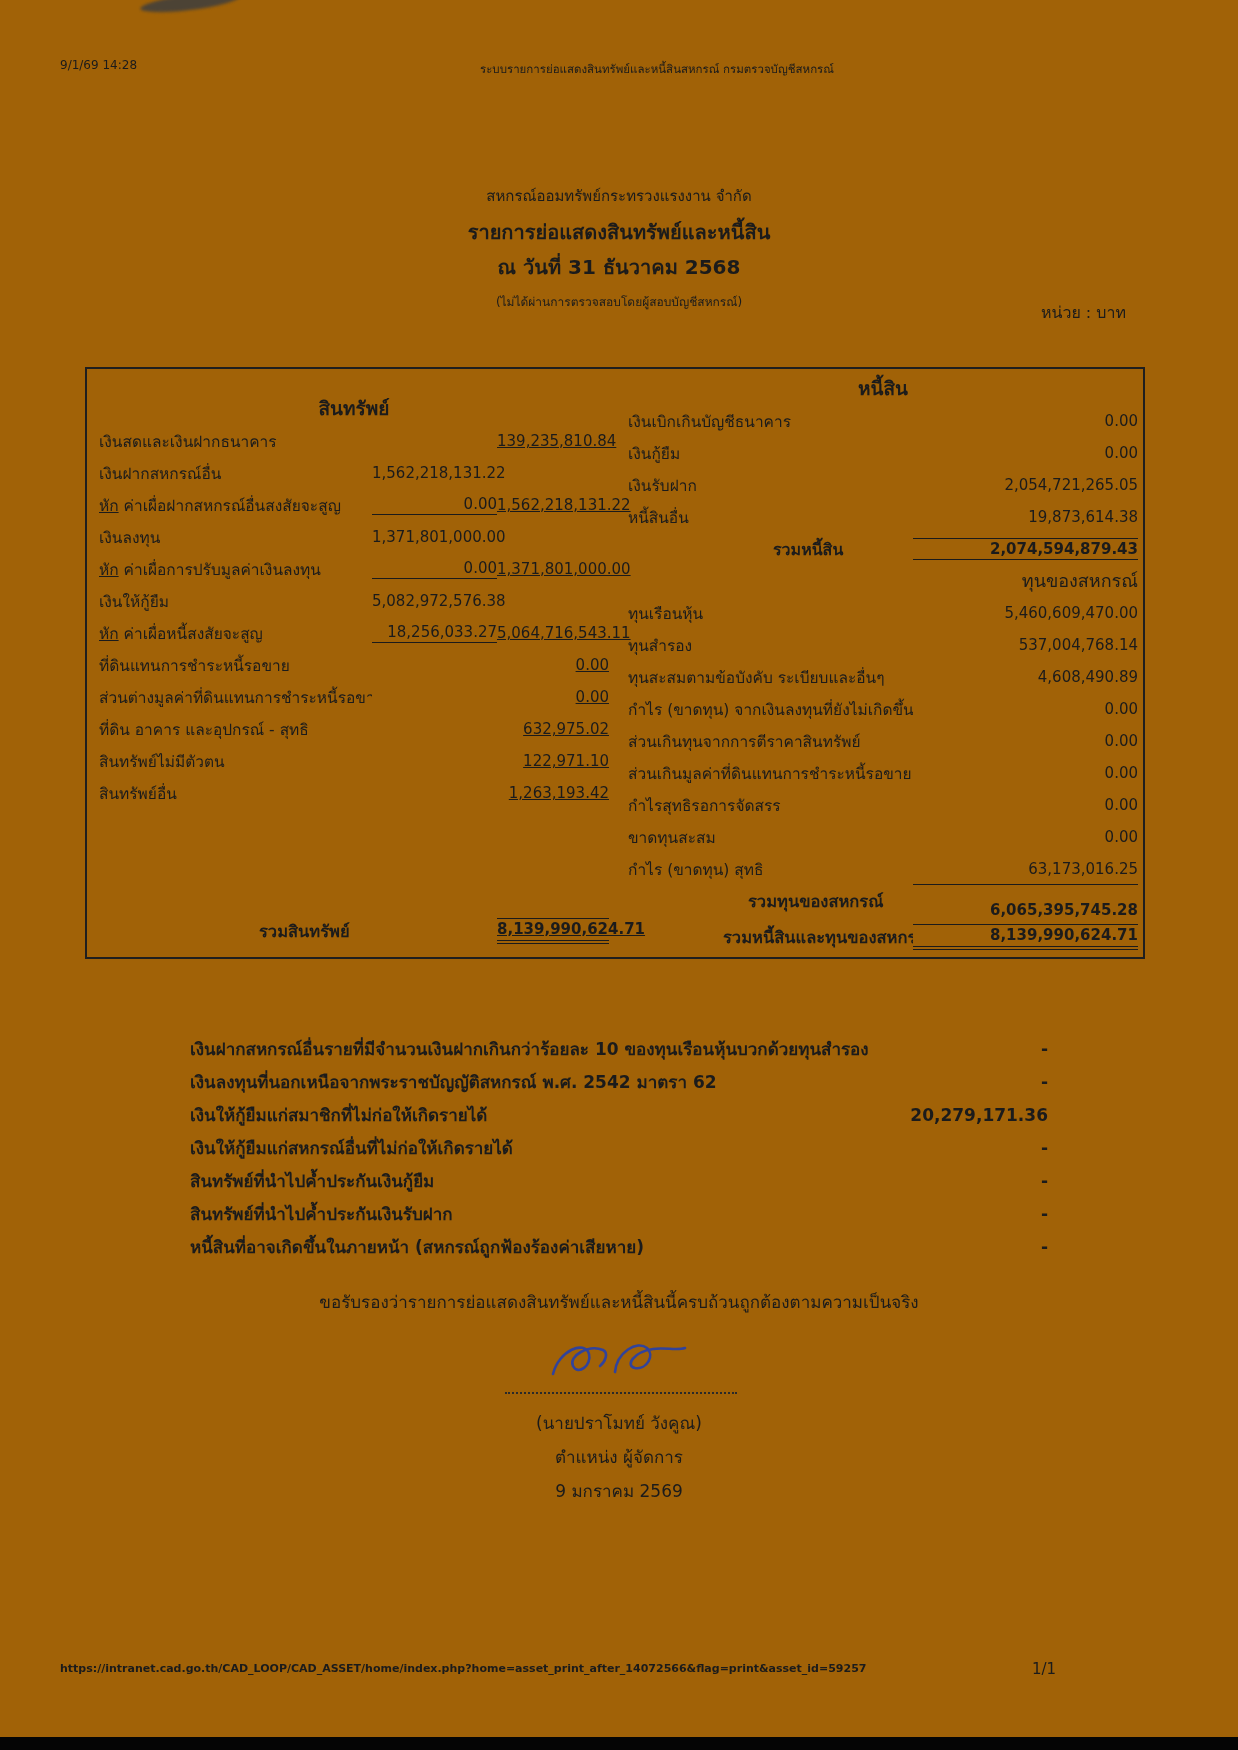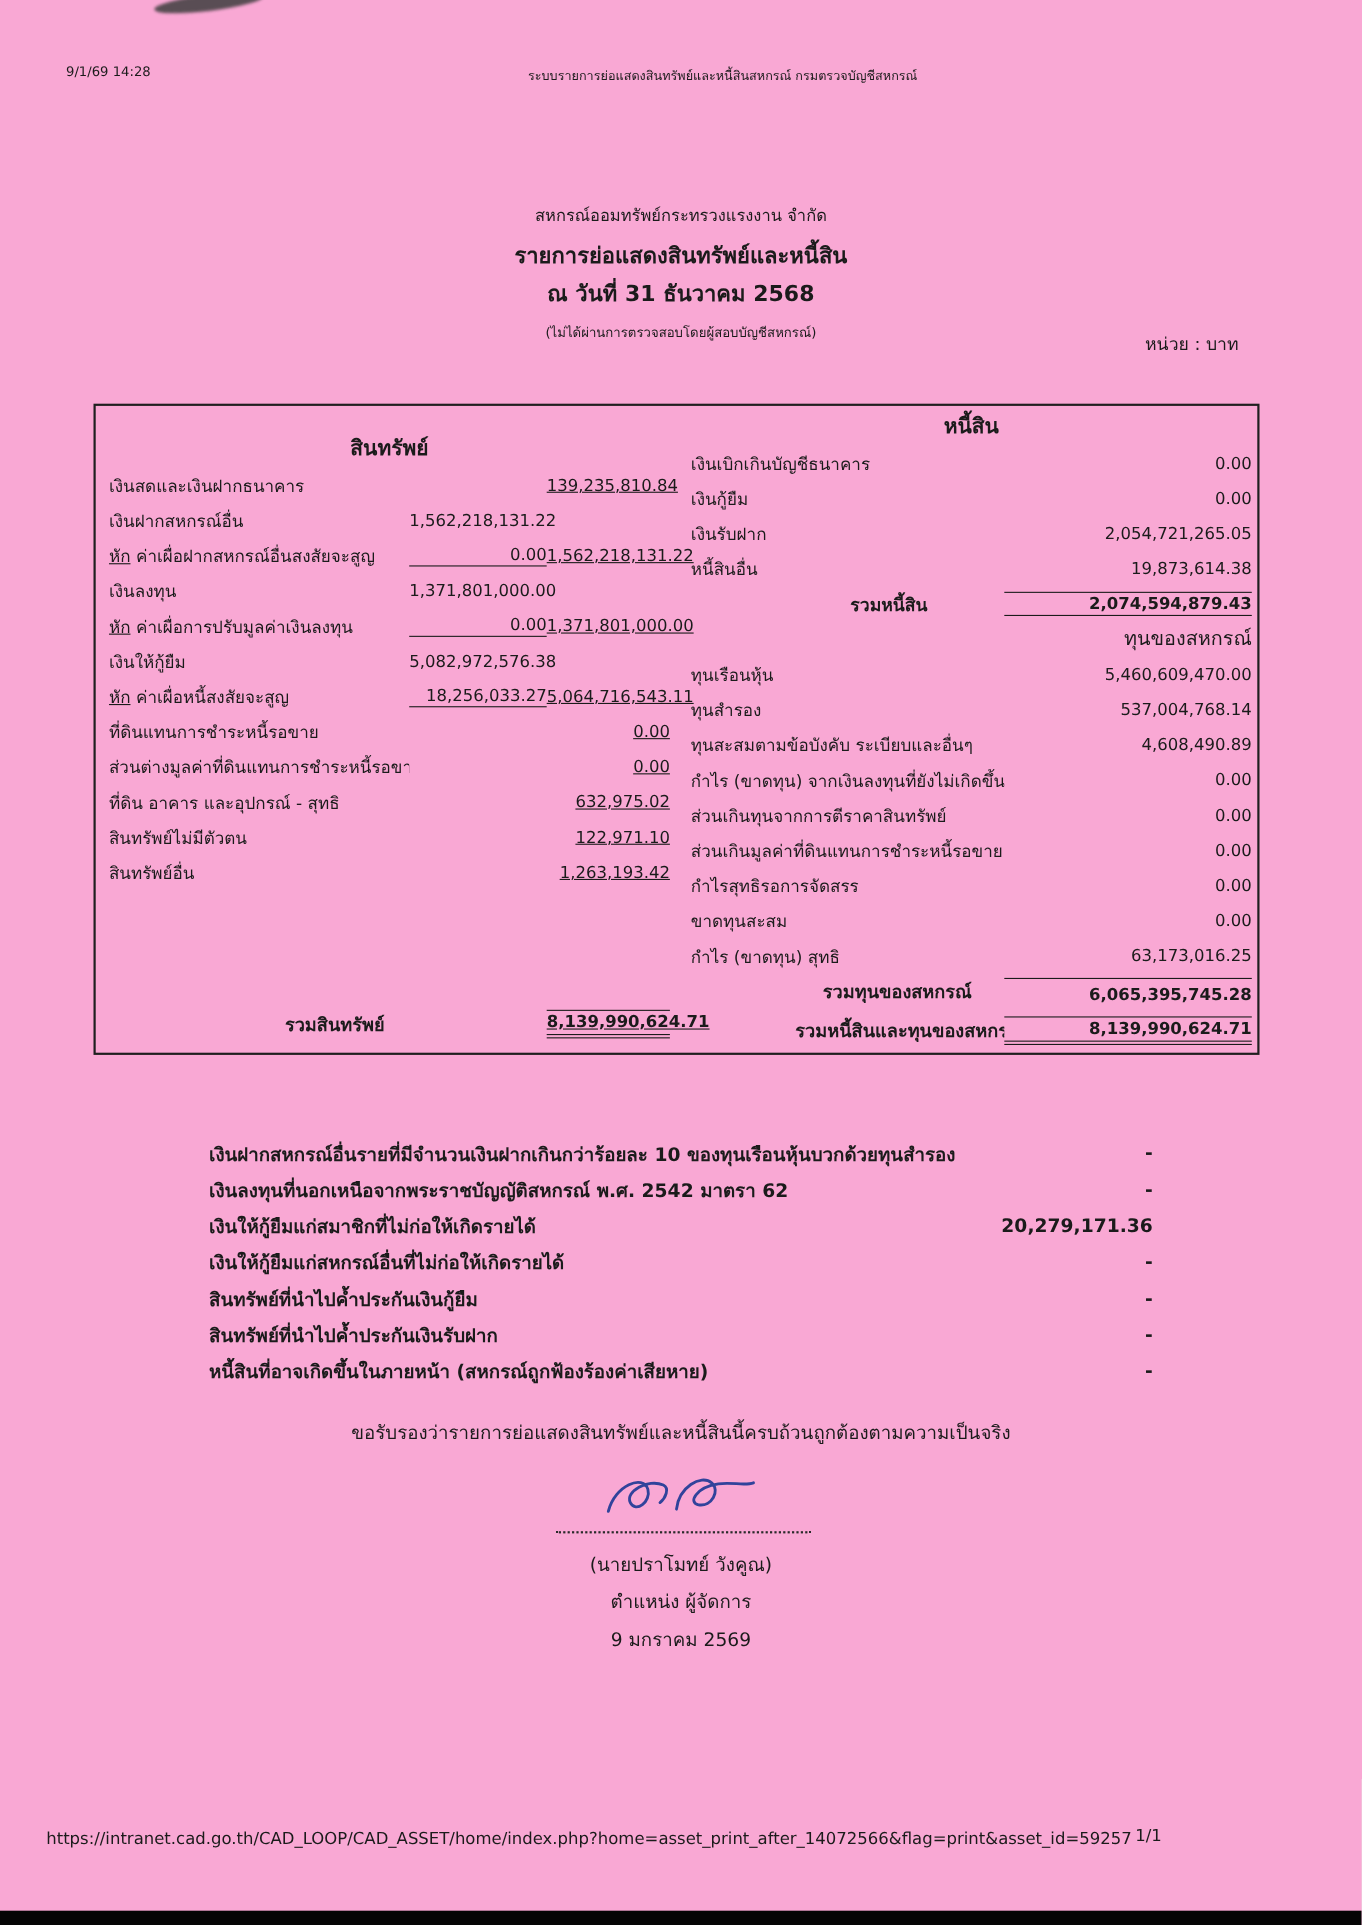--- a/index.html
+++ b/index.html
@@ -1,18 +1,18 @@
 <!DOCTYPE html>
 <html><head>
 <meta charset="utf-8">
 <style>
   html,body { margin:0; padding:0; background:#e8e8e6; }
   .page {
     position:relative; width:1238px; height:1750px; margin:0 auto;
-    background:#f9a8d4; color:#1b1b1b;
+    background:#a16207; color:#1b1b1b;
     font-family:"DejaVu Sans","Liberation Sans",sans-serif;
     overflow:hidden;
   }
   
   .smudge { position:absolute; top:-5px; left:140px; width:100px; height:15px;
             background:#3e3e3e; border-radius:50%; transform:rotate(-7deg);
             filter:blur(1.5px); opacity:.85; }
   .bottom-strip { position:absolute; left:0; right:0; bottom:0; height:13px; background:#050505; }
 
   
@@ -44,40 +44,40 @@
   .amt { text-align:right; white-space:nowrap; font-size:15px; }
   .amt.a { width:125px; }
   .amt.b { width:112px;text-decoration:underline; }
   .amt.r { width:225px; }
   .amt.ul { border-bottom:1.5px solid #1b1b1b; padding-bottom:1px; }
   .trow.total { height:40px; margin-top:auto; font-weight:700; }
   .trow.total .lbl { padding-left:160px; font-size:16.5px; }
   .trow.sumrow { font-weight:700; }
   .trow.sumrow .lbl { padding-left:145px; font-size:16px; }
   .amt.line-tb { border-top:1.5px solid #1b1b1b; border-bottom:1.5px solid #1b1b1b; padding:1px 0; font-weight:700; }
-  .amt.line-t  { border-top:1.5px solid #1b1b1b; padding-top:5px; font-weight:700; }
+  .amt.line-t  { border-top:1.5px solid #1b1b1b; padding-top:16px; font-weight:700; }
   .amt.grand   { border-top:1.5px solid #1b1b1b; border-bottom:4px double #1b1b1b; padding:1px 0 2px 0; font-weight:700; }
   .trow.grandrow { height:40px; font-weight:700; }
   .trow.grandrow .lbl { padding-left:95px; font-size:16.5px; }
   .trow.eqtotal .lbl { padding-left:120px; font-size:16.5px; }
 
   
   .notes { position:absolute; top:1032px; left:190px; width:858px; font-weight:700; font-size:17px; }
   .nrow { display:flex; height:33px; align-items:center; }
   .nlbl { flex:1; white-space:nowrap; overflow:hidden; }
   .nval { text-align:right; white-space:nowrap; }
 
   
   .cert { position:absolute; top:1288px; left:0; width:100%; text-align:center; font-size:17px; }
   .sigscribble { position:absolute; top:1336px; left:545px; }
   .dotline { position:absolute; top:1392px; left:505px; width:232px; border-bottom:2.5px dotted #2a2a2a; }
   .signer { position:absolute; top:1406px; left:0; width:100%; text-align:center; font-size:17px; line-height:34px; }
 
   
-  .footer-url { position:absolute; top:1662px; left:42px; font-size:15px; font-weight:400; }
+  .footer-url { position:absolute; top:1662px; left:60px; font-size:11px; font-weight:700; }
   .pgnum { position:absolute; top:1660px; left:1032px; font-size:15px; }
 </style>
 </head>
 <body>
 
 <div class="page">
 
   <div class="smudge"></div>
 
   <span class="print-dt">9/1/69 14:28</span>

